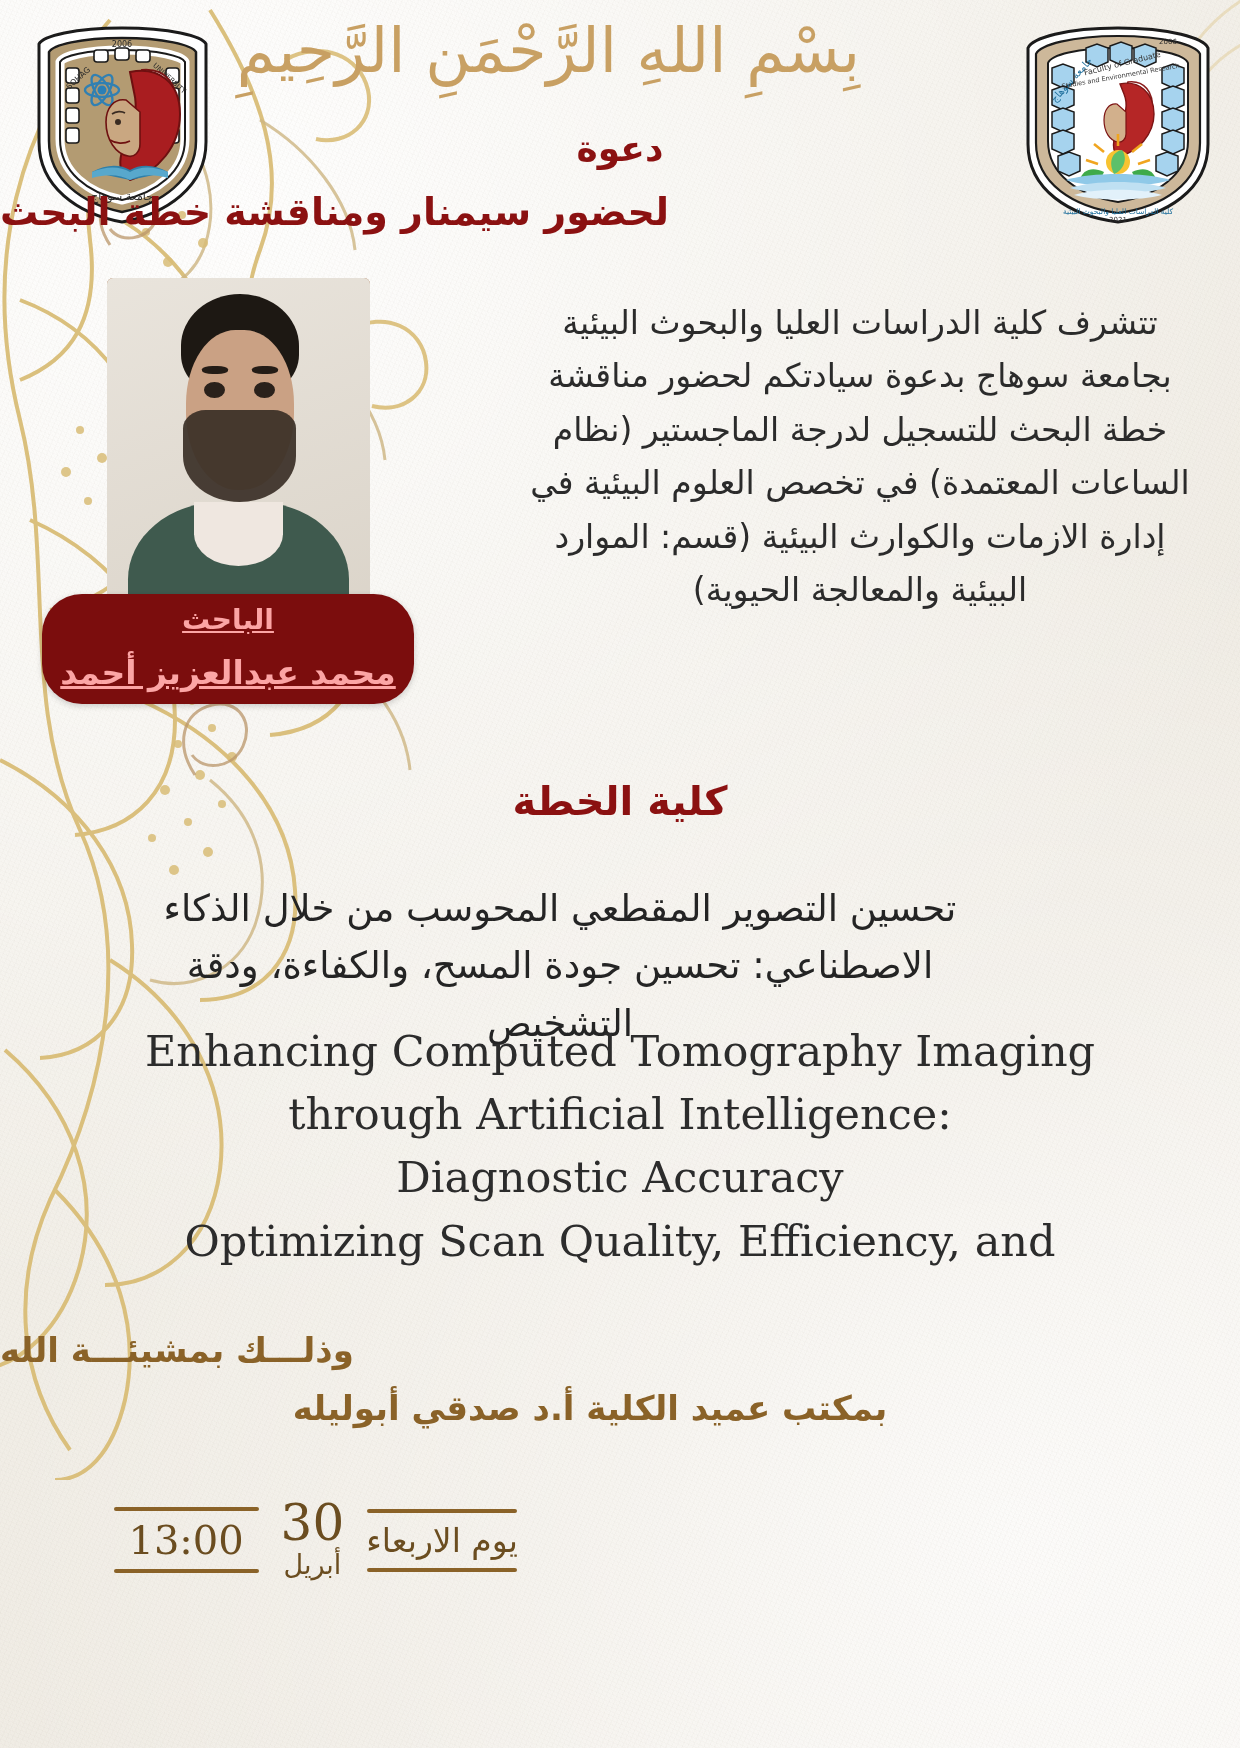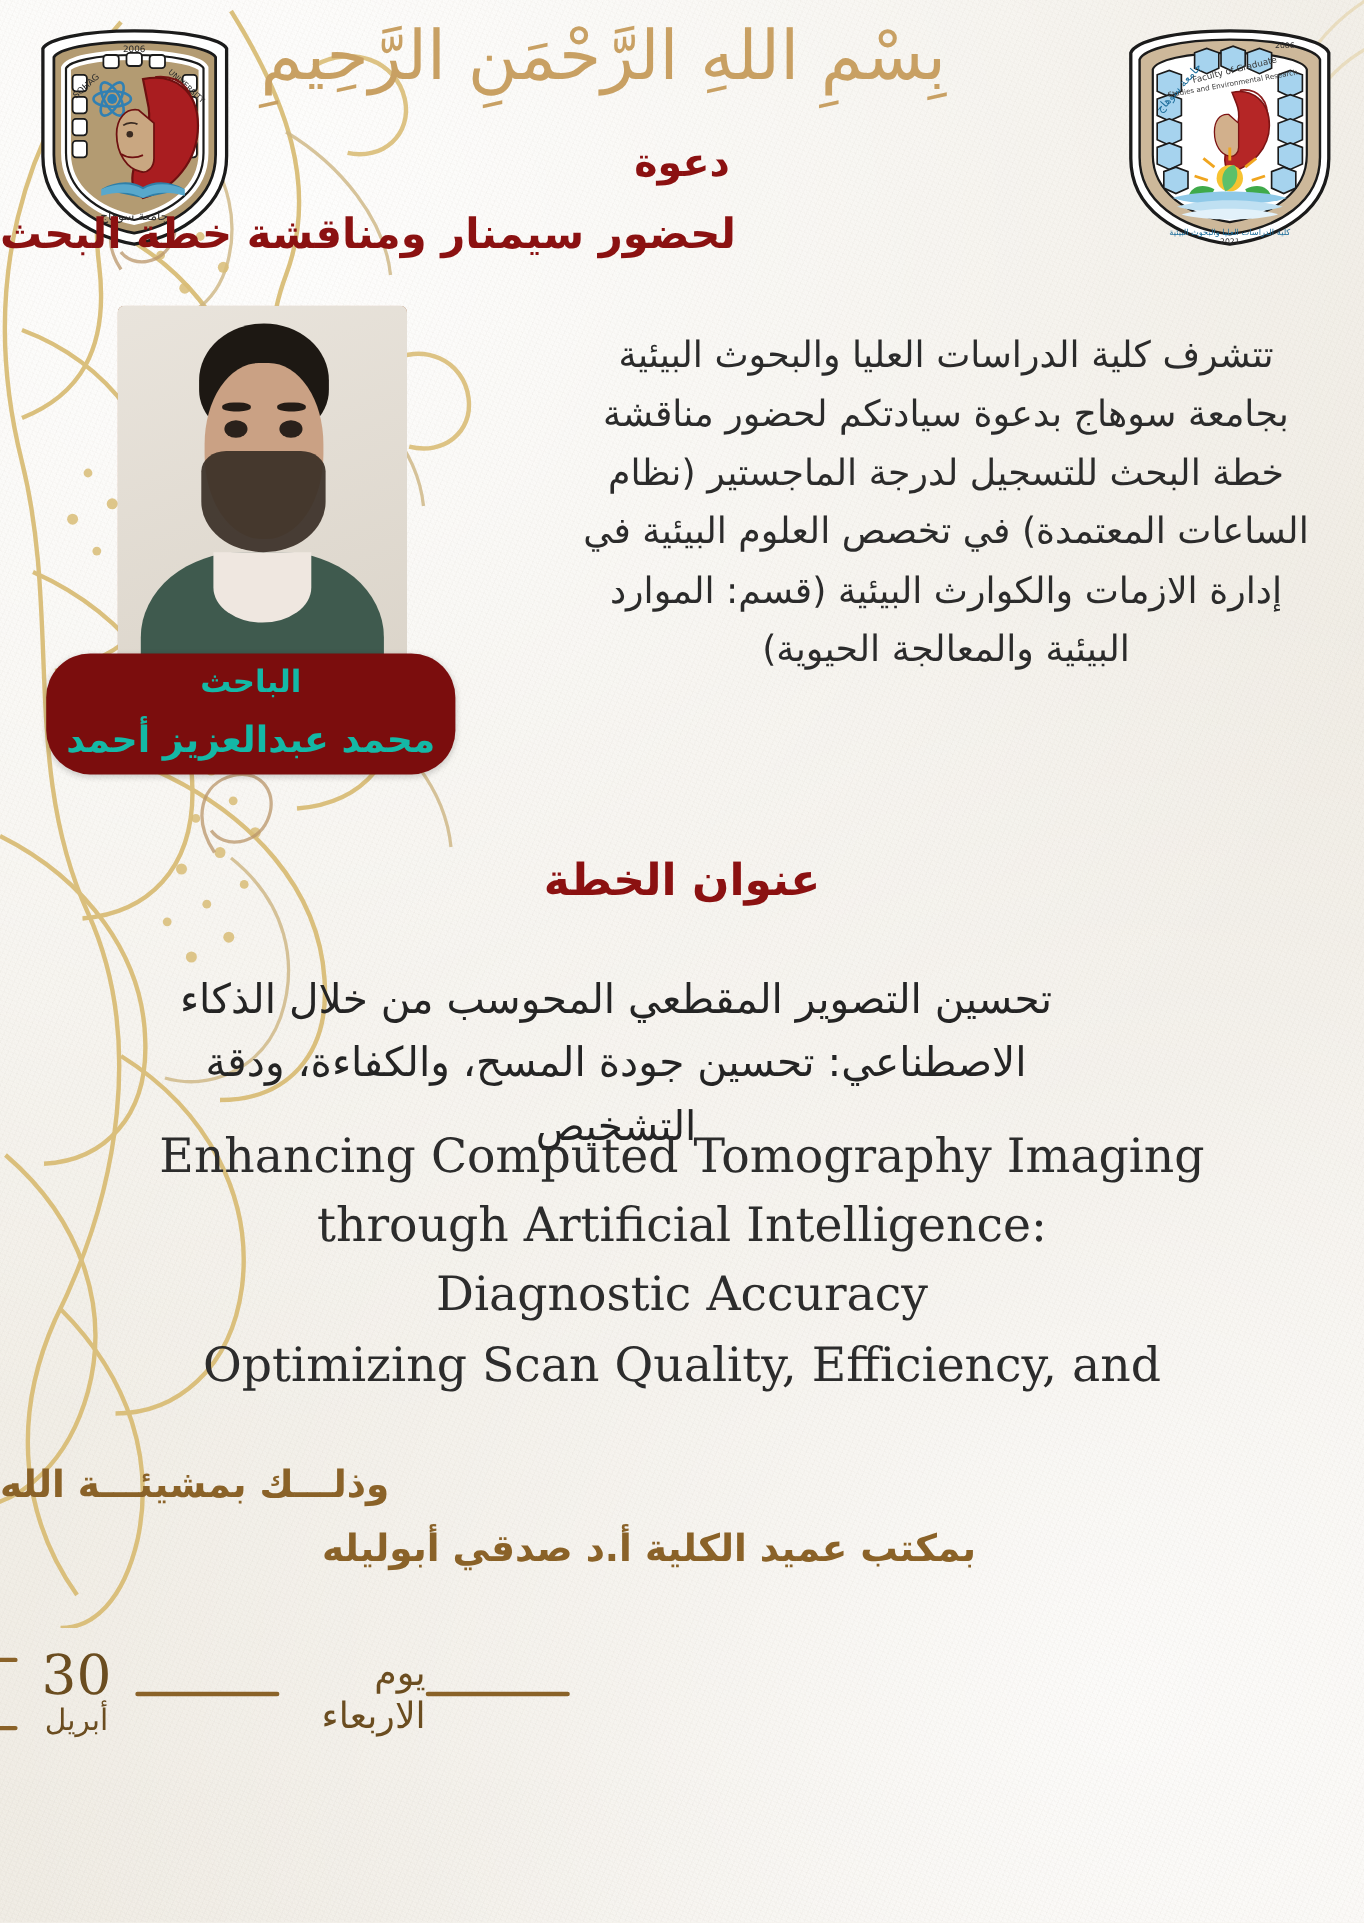--- a/index.html
+++ b/index.html
@@ -92,22 +92,23 @@
   .ph-eyeL{position:absolute;left:37%;top:26%;width:8%;height:4%;background:#2a211b;border-radius:50%;}
   .ph-eyeR{position:absolute;left:56%;top:26%;width:8%;height:4%;background:#2a211b;border-radius:50%;}
   .ph-brow{position:absolute;width:10%;height:2%;background:#241c16;border-radius:40%;}
 
   
   .badge{
     position:absolute;left:42px;top:594px;width:372px;height:110px;
     background:#7b0d0d;
     border-radius:40px;
     display:flex;flex-direction:column;align-items:center;justify-content:center;
-    direction:rtl;color:#14b8a6;
+    direction:rtl;color:#fca5a5;
     box-shadow:0 2px 6px rgba(0,0,0,.18);
+    text-decoration:underline;
   }
   .badge-role{font-size:28px;line-height:1.05;font-weight:600;}
   .badge-name{font-size:33px;line-height:1.25;font-weight:bold;margin-top:18px;}
 
   
   .plan-label{
     position:absolute;top:778px;left:0;width:1240px;
     text-align:center;direction:rtl;
     color:#8b1111;font-size:40px;font-weight:600;
   }
@@ -140,21 +141,21 @@
     color:#8a6228;font-size:34px;font-weight:bold;
   }
 
   
   .datestrip{
     position:absolute;left:18px;top:1480px;width:500px;height:120px;
     direction:rtl;
     display:flex;align-items:center;justify-content:flex-start;gap:18px;
   }
   .ds-day{
-    display:flex;flex-direction:row;align-items:center;
+    display:flex;flex-direction:column;align-items:center;
     color:#8a6228;
   }
   .ds-rule{width:150px;height:4px;background:#8a6228;border-radius:2px;}
   .ds-rule.short{width:145px;}
   .ds-daytext{
     font-family:"DejaVu Serif","Liberation Serif",serif;
     font-size:33px;padding:8px 0;color:#6b4d20;direction:rtl;
   }
   .ds-num{
     display:flex;flex-direction:column;align-items:center;color:#7a5a22;
@@ -362,21 +363,21 @@
       <div class="ph-brow" style="left:36%;top:22%;"></div>
       <div class="ph-brow" style="left:55%;top:22%;"></div>
     </div>
   </div>
 
   <div class="badge">
     <div class="badge-role">الباحث</div>
     <div class="badge-name">محمد عبدالعزيز أحمد</div>
   </div>
 
-  <div class="plan-label">عنوان الخطة</div>
+  <div class="plan-label">كلية الخطة</div>
 
   <div class="title-ar">تحسين التصوير المقطعي المحوسب من خلال الذكاء الاصطناعي: تحسين جودة المسح، والكفاءة، ودقة التشخيص</div>
 
   <div class="title-en">
     <div>Enhancing Computed Tomography Imaging</div>
     <div>through Artificial Intelligence:</div>
     <div>Diagnostic Accuracy</div>
     <div>Optimizing Scan Quality, Efficiency, and</div>
   </div>
 

